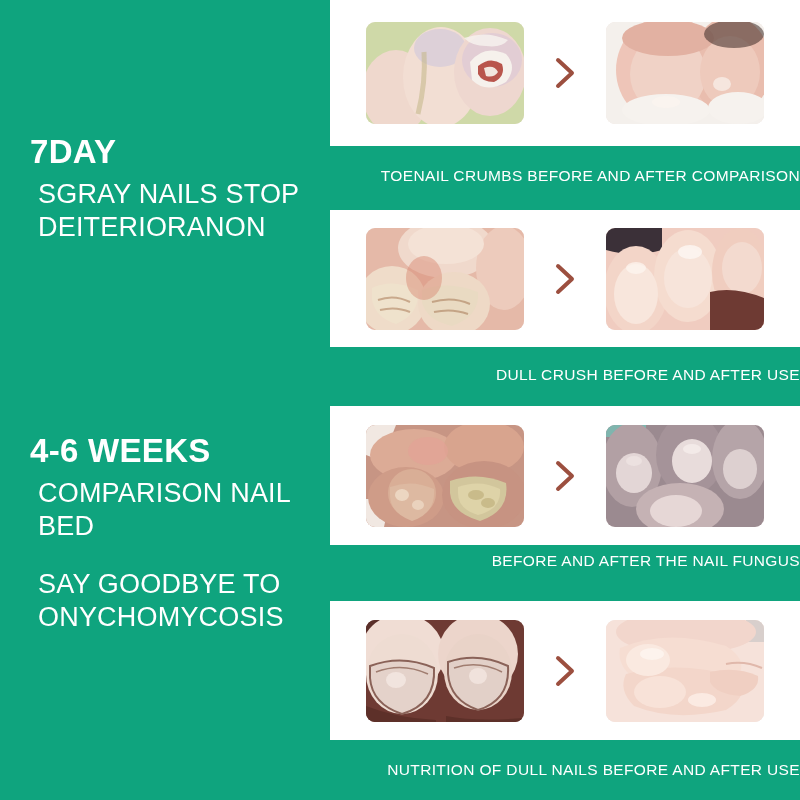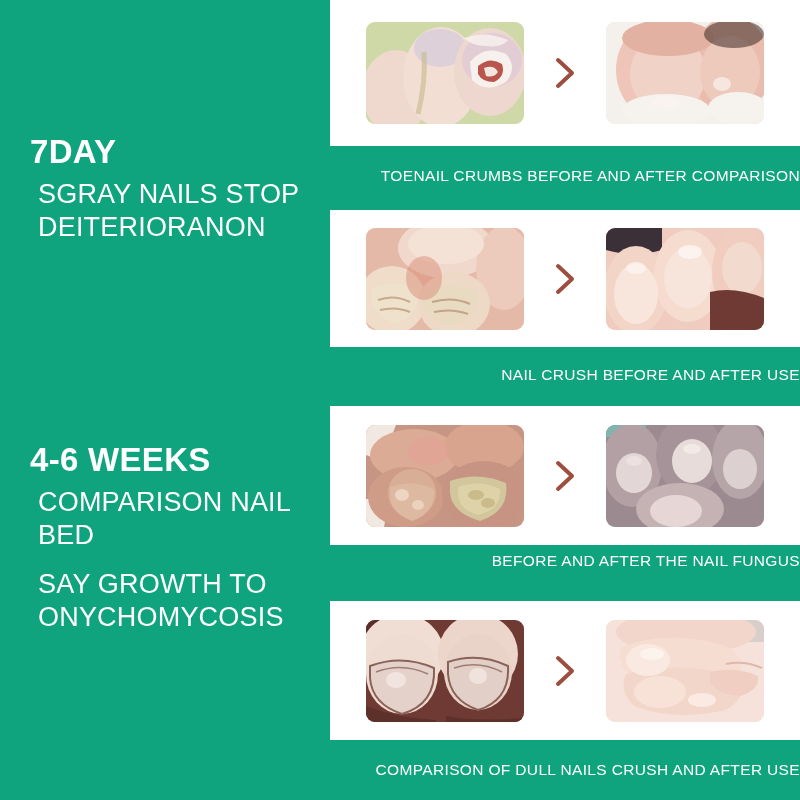--- a/index.html
+++ b/index.html
@@ -29,21 +29,21 @@
   }
   .stage-desc{
     font-weight:normal;
     font-size:27px;
     line-height:1.22;
     letter-spacing:0.2px;
     margin:8px;
   }
   .s0{top:135px;}
   .s1{top:283px;}
-  .s2{top:443px;}
+  .s2{top:434px;}
   .s3{top:560px;}
 
   
   .panel{
     position:absolute;left:330px;width:470px;
     background:#ffffff;
   }
   .panel-inner{
     position:relative;width:100%;height:100%;
     display:flex;align-items:center;justify-content:center;
@@ -95,21 +95,21 @@
       <div class="stage-desc">SGRAY NAILS STOP DEITERIORANON</div>
     </div>
 
 
     <div class="stage s2">
       <div class="stage-duration">4-6 WEEKS</div>
       <div class="stage-desc">COMPARISON NAIL BED</div>
     </div>
 
     <div class="stage s3">
-      <div class="stage-desc">SAY GROWTH TO ONYCHOMYCOSIS</div>
+      <div class="stage-desc">SAY GOODBYE TO ONYCHOMYCOSIS</div>
     </div>
 
   </div>
 
   <div class="panel p0">
     <div class="panel-inner">
       <div class="photo">
         <svg viewBox="0 0 158 102" preserveAspectRatio="none">
           <rect width="158" height="102" fill="#cfd9a8"></rect>
           <ellipse cx="30" cy="70" rx="34" ry="42" fill="#efd8cd"></ellipse>
@@ -182,21 +182,21 @@
           <ellipse cx="30" cy="66" rx="22" ry="30" fill="#f8e6dc"></ellipse>
           <ellipse cx="82" cy="50" rx="24" ry="30" fill="#f7e4da"></ellipse>
           <ellipse cx="136" cy="40" rx="20" ry="26" fill="#f3dacf"></ellipse>
           <path d="M104 64 Q128 58 158 70 V102 H104 Z" fill="#6e3a33"></path>
           <ellipse cx="84" cy="24" rx="12" ry="7" fill="#fdf6f1" opacity="0.85"></ellipse>
           <ellipse cx="30" cy="40" rx="10" ry="6" fill="#fdf6f1" opacity="0.7"></ellipse>
         </svg>
       </div>
     </div>
   </div>
-  <div class="caption c1">NAIL CRUSH BEFORE AND AFTER USE</div>
+  <div class="caption c1">DULL CRUSH BEFORE AND AFTER USE</div>
 
   <div class="panel p2">
     <div class="panel-inner">
       <div class="photo">
         <svg viewBox="0 0 158 102" preserveAspectRatio="none">
           <rect width="158" height="102" fill="#c79584"></rect>
           <path d="M0 0 H30 L16 36 L0 30 Z" fill="#f1e8e2"></path>
           <path d="M0 74 H24 L18 102 H0 Z" fill="#f1e8e2"></path>
           <ellipse cx="48" cy="30" rx="44" ry="26" fill="#dcab96"></ellipse>
           <ellipse cx="118" cy="22" rx="40" ry="26" fill="#d8a48e"></ellipse>
@@ -273,15 +273,15 @@
           <ellipse cx="42" cy="40" rx="22" ry="16" fill="#fae9e0"></ellipse>
           <ellipse cx="54" cy="72" rx="26" ry="16" fill="#f8e2d8"></ellipse>
           <path d="M104 52 Q130 46 152 56 Q154 70 134 76 Q110 74 104 62 Z" fill="#f0cfc2"></path>
           <ellipse cx="46" cy="34" rx="12" ry="6" fill="#fdf4ef" opacity="0.85"></ellipse>
           <ellipse cx="96" cy="80" rx="14" ry="7" fill="#fdf2ec" opacity="0.7"></ellipse>
           <path d="M120 44 Q138 40 156 48" stroke="#e0b8ab" stroke-width="2" fill="none"></path>
         </svg>
       </div>
     </div>
   </div>
-  <div class="caption c3">COMPARISON OF DULL NAILS CRUSH AND AFTER USE</div>
+  <div class="caption c3">NUTRITION OF DULL NAILS BEFORE AND AFTER USE</div>
 
 </div>
 
 </body></html>

